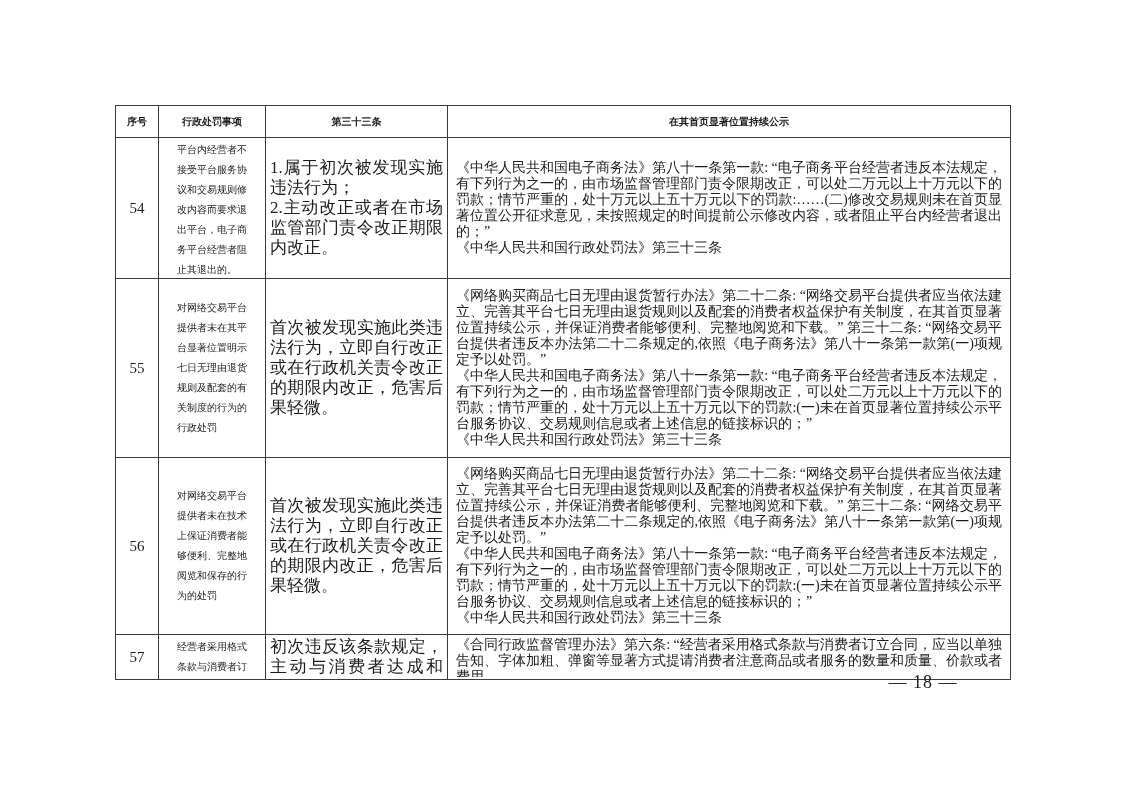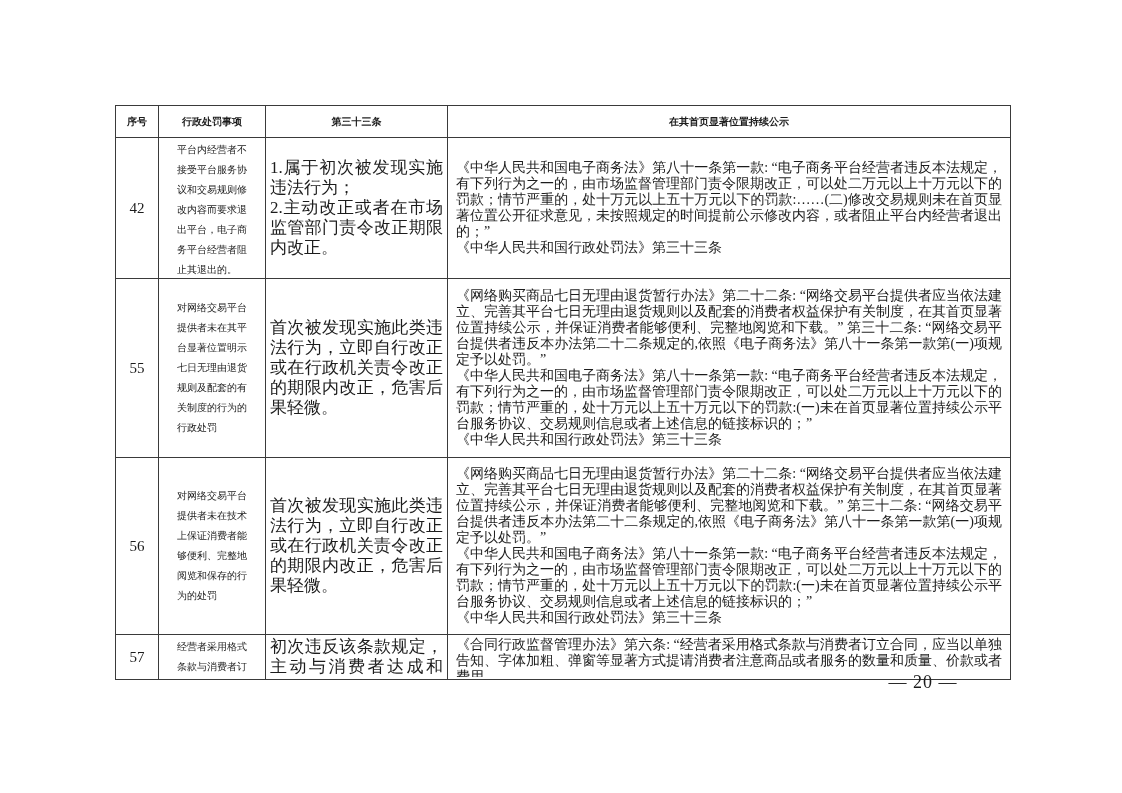--- a/index.html
+++ b/index.html
@@ -98,21 +98,21 @@
     <thead>
       <tr>
         <th>序号</th>
         <th>行政处罚事项</th>
         <th>第三十三条</th>
         <th>在其首页显著位置持续公示</th>
       </tr>
     </thead>
     <tbody>
       <tr class="r54">
-        <td class="no">42</td>
+        <td class="no">54</td>
         <td class="item">
           <div class="cellwrap mh136">平台内经营者不接受平台服务协议和交易规则修改内容而要求退出平台，电子商务平台经营者阻止其退出的。</div>
         </td>
         <td class="cond">
           <div class="cellwrap mh136">1.属于初次被发现实施违法行为；
 2.主动改正或者在市场监管部门责令改正期限内改正。</div>
         </td>
         <td class="basis">
           <div class="cellwrap mh136">《中华人民共和国电子商务法》第八十一条第一款: “电子商务平台经营者违反本法规定，有下列行为之一的，由市场监督管理部门责令限期改正，可以处二万元以上十万元以下的罚款；情节严重的，处十万元以上五十万元以下的罚款:……(二)修改交易规则未在首页显著位置公开征求意见，未按照规定的时间提前公示修改内容，或者阻止平台内经营者退出的；”
 《中华人民共和国行政处罚法》第三十三条</div>
@@ -154,15 +154,15 @@
         <td class="cond">
           <div class="cellwrap mh38">初次违反该条款规定，主动与消费者达成和解，及时改</div>
         </td>
         <td class="basis">
           <div class="cellwrap mh38">《合同行政监督管理办法》第六条: “经营者采用格式条款与消费者订立合同，应当以单独告知、字体加粗、弹窗等显著方式提请消费者注意商品或者服务的数量和质量、价款或者费用、</div>
         </td>
       </tr>
     </tbody>
   </table>
 
-  <div class="page-number">— 20 —</div>
+  <div class="page-number">— 18 —</div>
 
 </div>
 
 </body></html>

